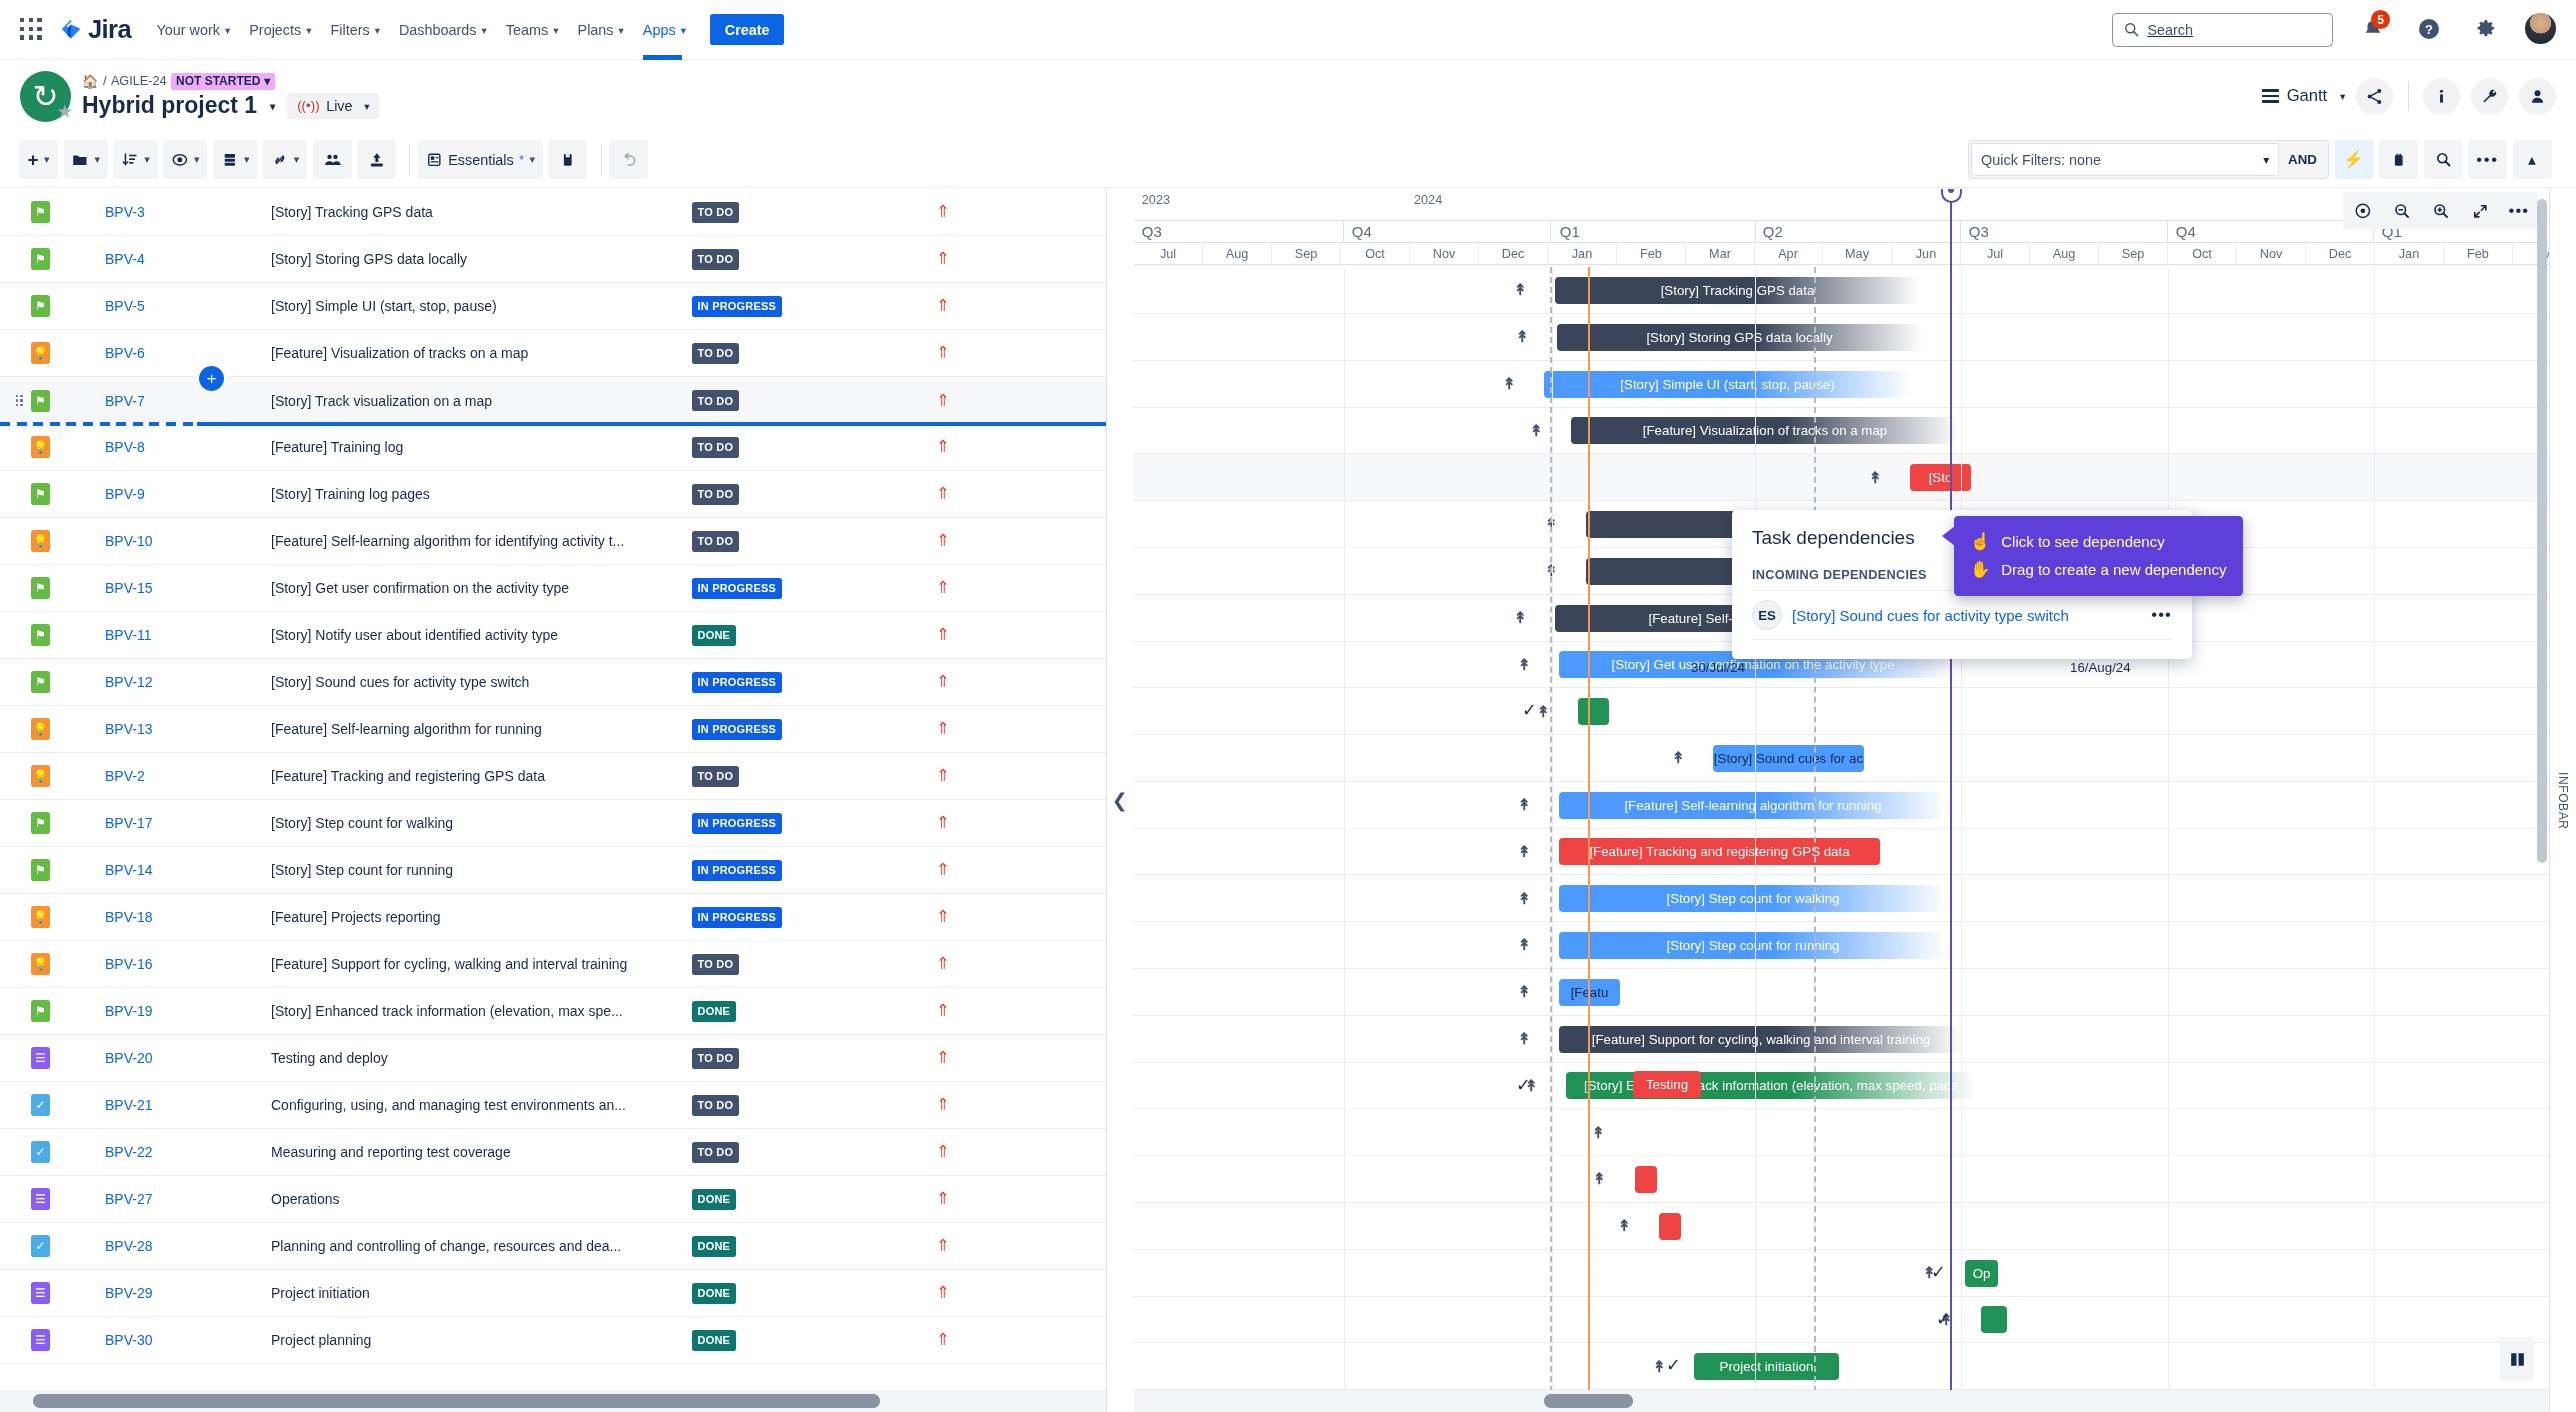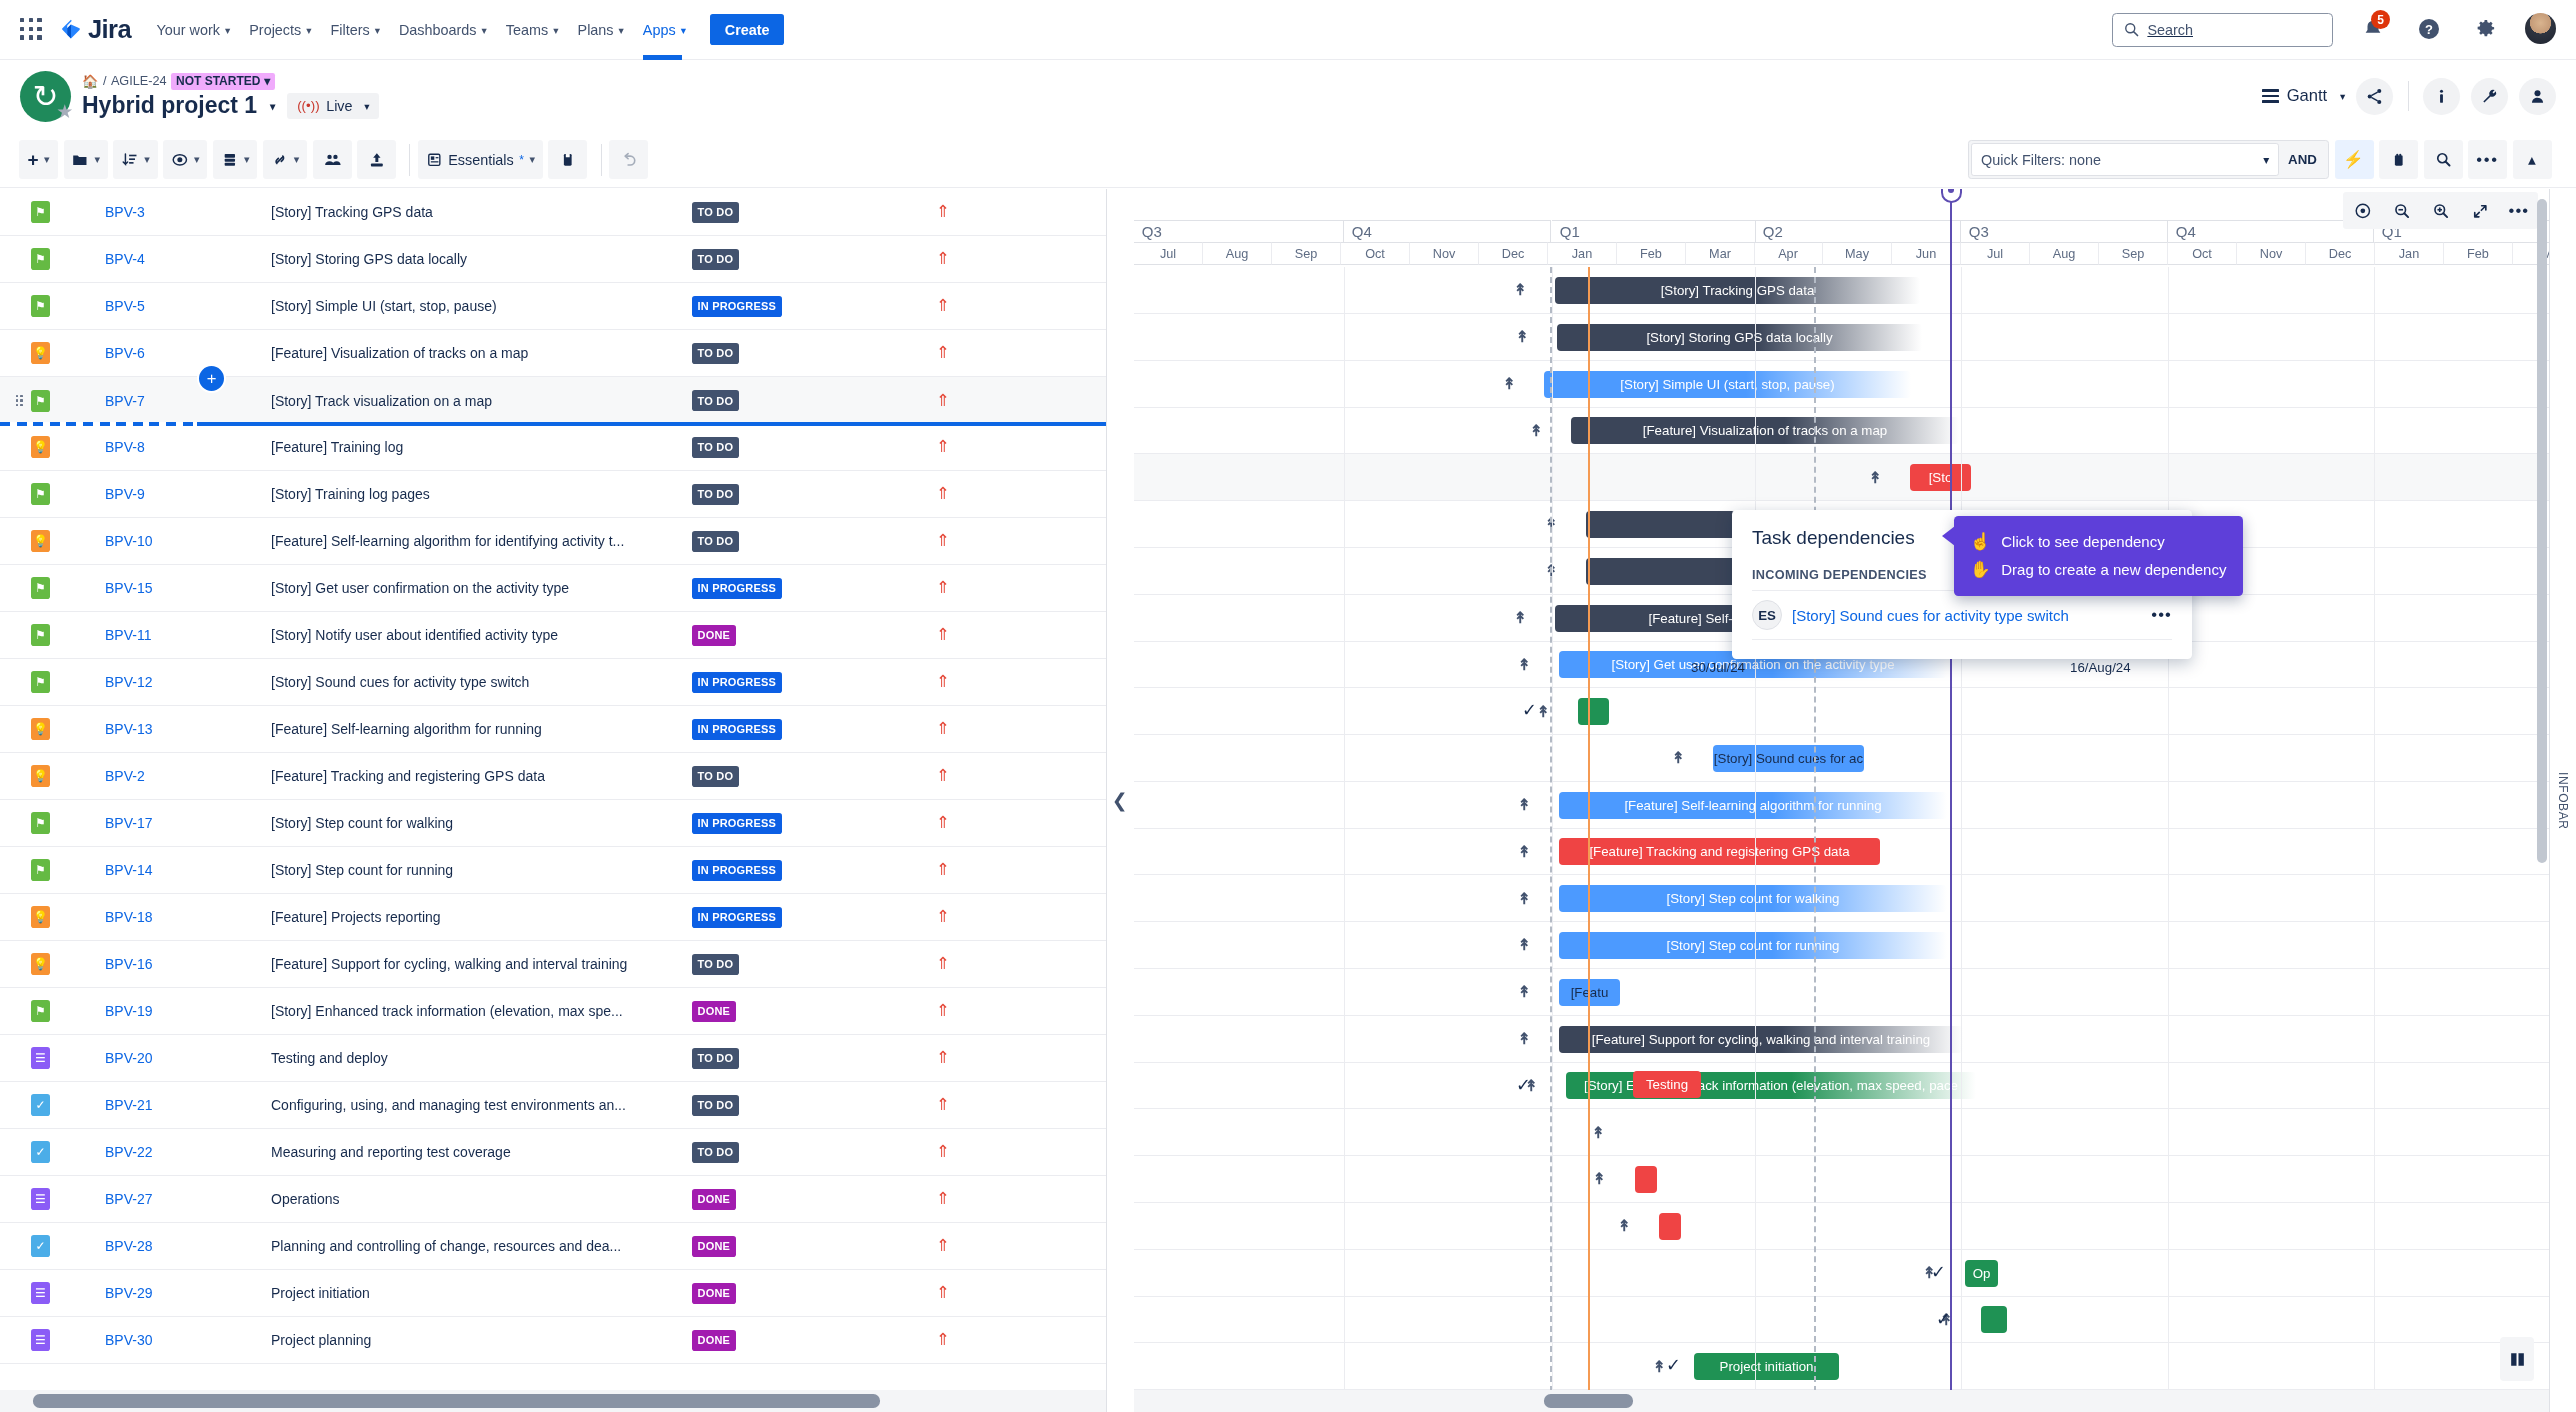--- a/index.html
+++ b/index.html
@@ -111,21 +111,21 @@
   .tico.epic { background:#8B5CF6; }
   .tico.task { background:#4BADE8; }
   .c-key { width:166px; color:#0C66E4; cursor:pointer;}
   .c-sum { width:421px; color:#172B4D; white-space:nowrap; overflow:hidden; text-overflow:ellipsis; padding-right:10px;}
   .c-status { width:244px; }
   .c-prio { flex:1; color:#E5493A; font-size:16.6px; }
   .lozenge { display:inline-flex; align-items:center; height:21px; padding:0 5.5px; border-radius:2.8px;
     font-size:11px; font-weight:700; color:#fff; letter-spacing:0.2px;}
   .lz-todo { background:#42526E; }
   .lz-prog { background:#0C5FE4; }
-  .lz-done { background:#a21caf; }
+  .lz-done { background:#0f766e; }
   .dragline { position:absolute; left:0; right:0; bottom:-1.7px; height:3.9px; background:#0C66E4; z-index:20;}
   .dragline::before { content:''; position:absolute; left:0; width:197px; top:0; height:3.9px;
     background: repeating-linear-gradient(90deg,#0C66E4 0 10px,#fff 10px 16.6px);}
   .dragknob { position:absolute; left:197px; top:-12.7px; width:29px; height:29px; border-radius:50%;
     background:#0C66E4; border:2.8px solid #fff; z-index:21; display:flex; align-items:center;
     justify-content:center; color:#fff; font-size:16.6px; line-height:1;}
   .hscroll { position:absolute; left:0; bottom:0; width:1107px; height:22px; background:#F4F5F7; }
   .hscroll .thumb { position:absolute; left:33px; top:4.4px; width:847px; height:13.3px;
     background:#8993A4; border-radius:6.6px; cursor:pointer;}
 
@@ -738,20 +738,24 @@
       <div class="gb">
         <svg width="16.6" height="16.6" viewBox="0 0 24 24">
           <path d="M14 4h6v6M20 4l-6.5 6.5M10 20H4v-6M4 20l6.5-6.5" stroke="#172B4D" stroke-width="2.4" fill="none" stroke-linecap="round" stroke-linejoin="round"></path>
         </svg>
       </div>
       <div class="gb">
         <span style="letter-spacing:1.1px;">•••</span>
       </div>
     </div>
 
+    <div class="tl-years" id="tl-years">
+        <div class="tl-year" style="left: 7.8px;">2023</div>
+        <div class="tl-year" style="left: 280px;">2024</div>
+      </div>
     <div id="tl-quarters">
         <div class="tl-q" style="left: 0px; width: 210px;">Q3</div>
         <div class="tl-q" style="left: 210px; width: 207px;">Q4</div>
         <div class="tl-q" style="left: 418px; width: 204px;">Q1</div>
         <div class="tl-q" style="left: 621px; width: 206px;">Q2</div>
         <div class="tl-q" style="left: 827px; width: 207px;">Q3</div>
         <div class="tl-q" style="left: 1034px; width: 206px;">Q4</div>
         <div class="tl-q" style="left: 1240px; width: 205px;">Q1</div>
       </div>
     <div id="tl-months">

